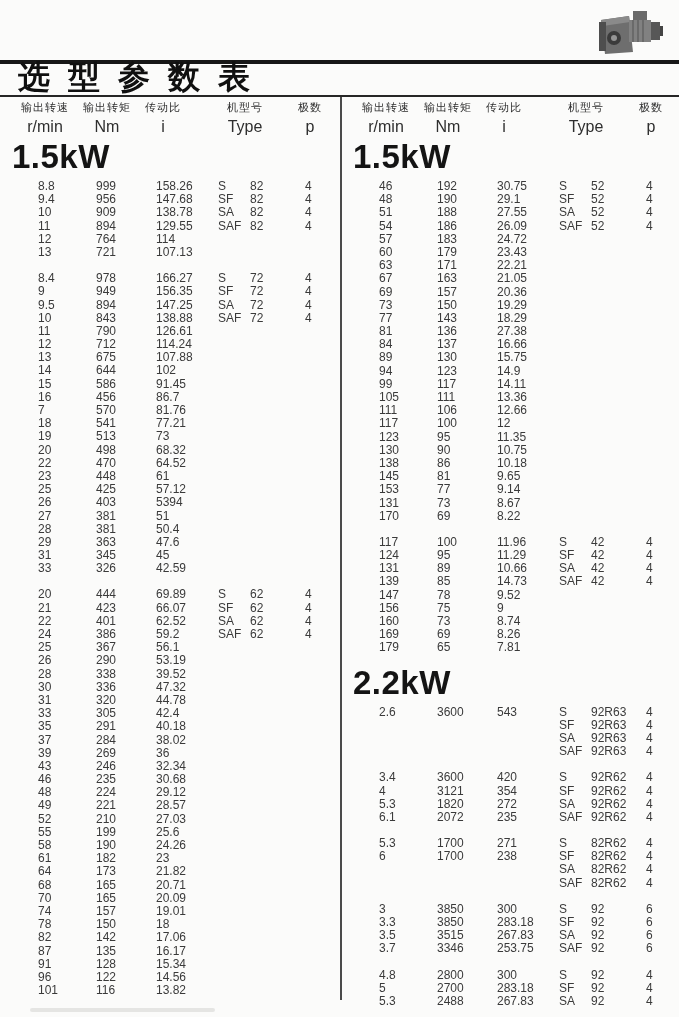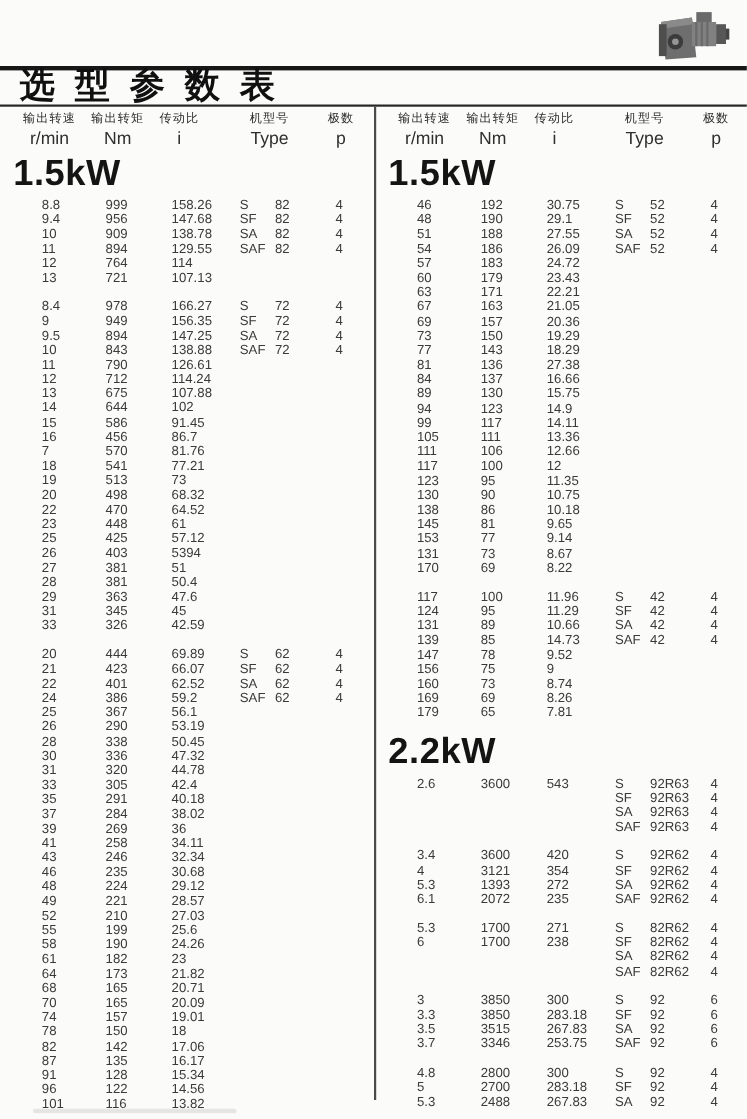--- a/index.html
+++ b/index.html
@@ -317,21 +317,21 @@
           <span class="c2">56.1</span>
         </div>
         <div class="trow">
           <span class="c0">26</span>
           <span class="c1">290</span>
           <span class="c2">53.19</span>
         </div>
         <div class="trow">
           <span class="c0">28</span>
           <span class="c1">338</span>
-          <span class="c2">50.45</span>
+          <span class="c2">39.52</span>
         </div>
         <div class="trow">
           <span class="c0">30</span>
           <span class="c1">336</span>
           <span class="c2">47.32</span>
         </div>
         <div class="trow">
           <span class="c0">31</span>
           <span class="c1">320</span>
           <span class="c2">44.78</span>
@@ -348,25 +348,20 @@
         </div>
         <div class="trow">
           <span class="c0">37</span>
           <span class="c1">284</span>
           <span class="c2">38.02</span>
         </div>
         <div class="trow">
           <span class="c0">39</span>
           <span class="c1">269</span>
           <span class="c2">36</span>
-        </div>
-        <div class="trow">
-          <span class="c0">41</span>
-          <span class="c1">258</span>
-          <span class="c2">34.11</span>
         </div>
         <div class="trow">
           <span class="c0">43</span>
           <span class="c1">246</span>
           <span class="c2">32.34</span>
         </div>
         <div class="trow">
           <span class="c0">46</span>
           <span class="c1">235</span>
           <span class="c2">30.68</span>
@@ -696,21 +691,21 @@
         <div class="trow">
           <span class="c0">4</span>
           <span class="c1">3121</span>
           <span class="c2">354</span>
           <span class="c3">SF</span>
           <span class="c4">92R62</span>
           <span class="c5">4</span>
         </div>
         <div class="trow">
           <span class="c0">5.3</span>
-          <span class="c1">1393</span>
+          <span class="c1">1820</span>
           <span class="c2">272</span>
           <span class="c3">SA</span>
           <span class="c4">92R62</span>
           <span class="c5">4</span>
         </div>
         <div class="trow">
           <span class="c0">6.1</span>
           <span class="c1">2072</span>
           <span class="c2">235</span>
           <span class="c3">SAF</span>

